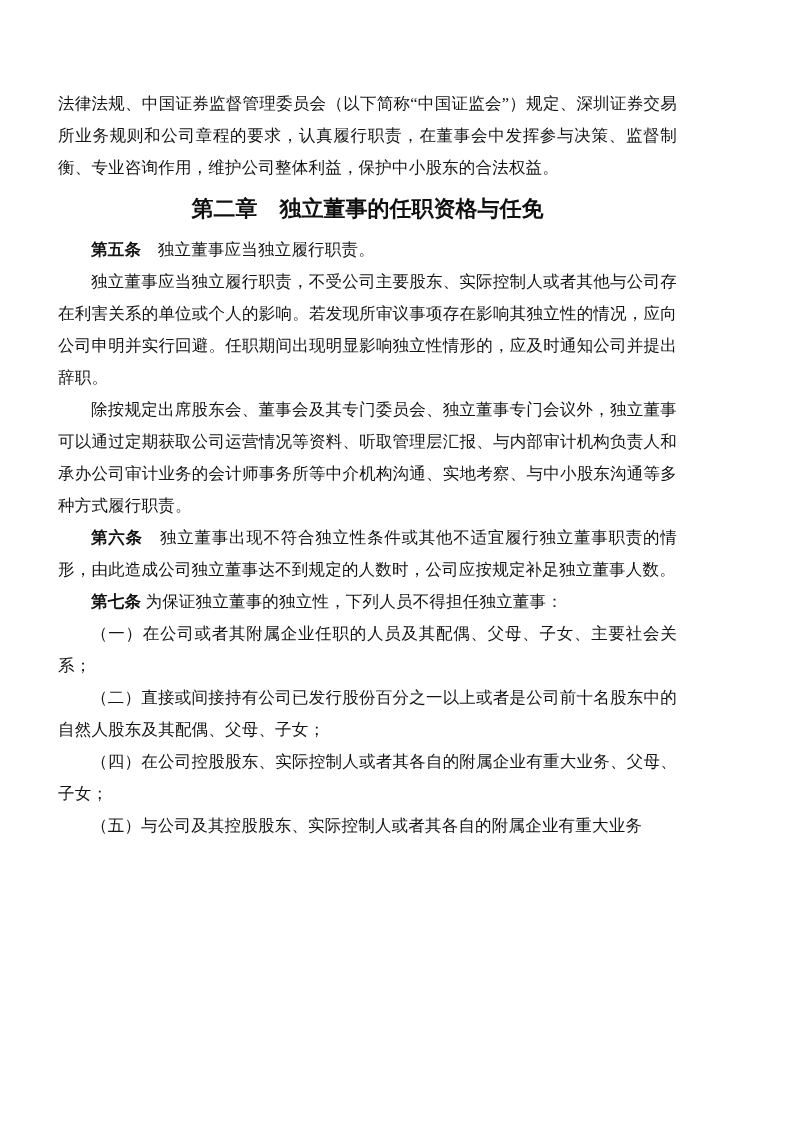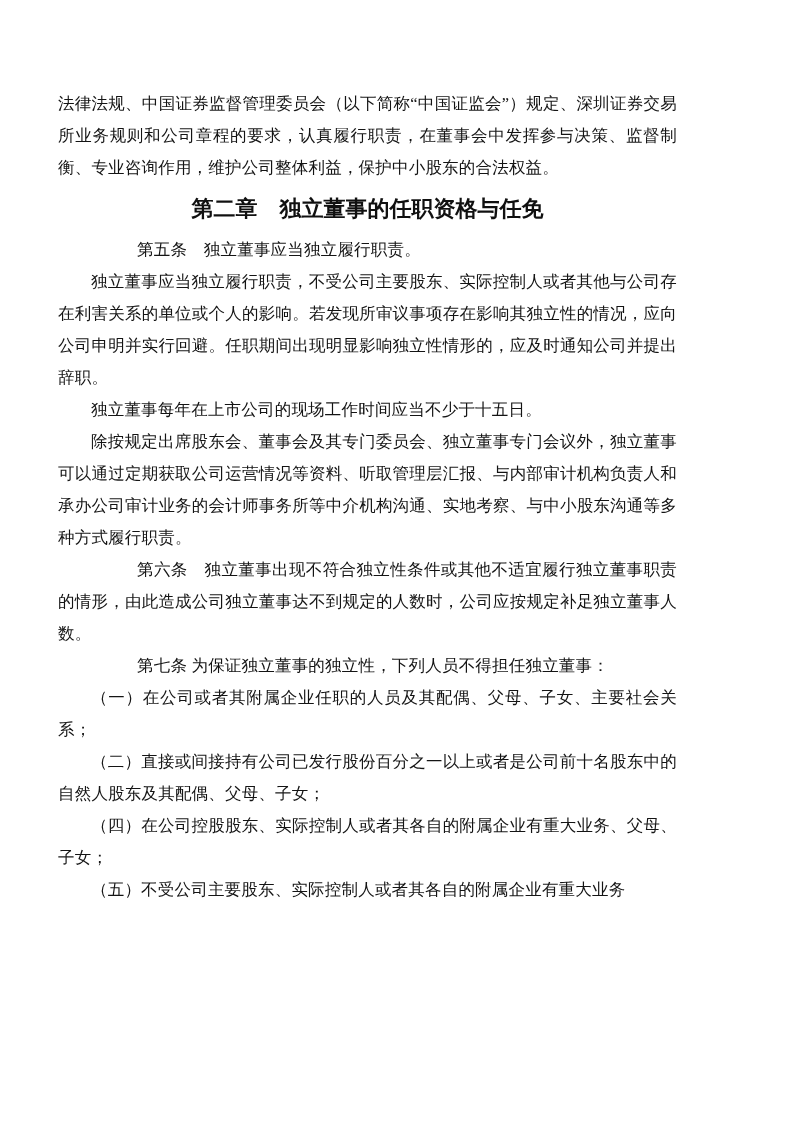--- a/index.html
+++ b/index.html
@@ -37,56 +37,54 @@
     font-size: 22px;
     line-height: 32px;
     font-weight: bold;
     text-align: center;
     color: #101010;
   }
   h2.chapter .chapter-no {
     margin-right: 1em;
   }
   .lead {
-    font-weight: normal;
-    margin-left: 46px;
+    font-weight: bold;
   }
 </style>
 </head>
 <body>
 
 <div class="page">
 
   <p class="para continuation">法律法规、中国证券监督管理委员会（以下简称“中国证监会”）规定、深圳证券交易所业务规则和公司章程的要求，认真履行职责，在董事会中发挥参与决策、监督制衡、专业咨询作用，维护公司整体利益，保护中小股东的合法权益。</p>
 
   <h2 class="chapter">
     <span class="chapter-no">第二章</span><span>独立董事的任职资格与任免</span>
   </h2>
 
   <p class="para">
     <span class="lead">第五条</span><span>　独立董事应当独立履行职责。</span>
   </p>
 
   <p class="para">独立董事应当独立履行职责，不受公司主要股东、实际控制人或者其他与公司存在利害关系的单位或个人的影响。若发现所审议事项存在影响其独立性的情况，应向公司申明并实行回避。任职期间出现明显影响独立性情形的，应及时通知公司并提出辞职。</p>
 
 
-  <p class="para">独立董事每年在上市公司的现场工作时间应当不少于十五日。</p>
 
   <p class="para">除按规定出席股东会、董事会及其专门委员会、独立董事专门会议外，独立董事可以通过定期获取公司运营情况等资料、听取管理层汇报、与内部审计机构负责人和承办公司审计业务的会计师事务所等中介机构沟通、实地考察、与中小股东沟通等多种方式履行职责。</p>
 
   <p class="para">
     <span class="lead">第六条</span><span>　独立董事出现不符合独立性条件或其他不适宜履行独立董事职责的情形，由此造成公司独立董事达不到规定的人数时，公司应按规定补足独立董事人数。</span>
   </p>
 
   <p class="para">
     <span class="lead">第七条</span><span> 为保证独立董事的独立性，下列人员不得担任独立董事：</span>
   </p>
 
   <p class="para">（一）在公司或者其附属企业任职的人员及其配偶、父母、子女、主要社会关系；</p>
 
   <p class="para">（二）直接或间接持有公司已发行股份百分之一以上或者是公司前十名股东中的自然人股东及其配偶、父母、子女；</p>
 
 
   <p class="para">（四）在公司控股股东、实际控制人或者其各自的附属企业有重大业务、父母、子女；</p>
 
-  <p class="para">（五）不受公司主要股东、实际控制人或者其各自的附属企业有重大业务</p>
+  <p class="para">（五）与公司及其控股股东、实际控制人或者其各自的附属企业有重大业务</p>
 
 </div>
 
 </body></html>

